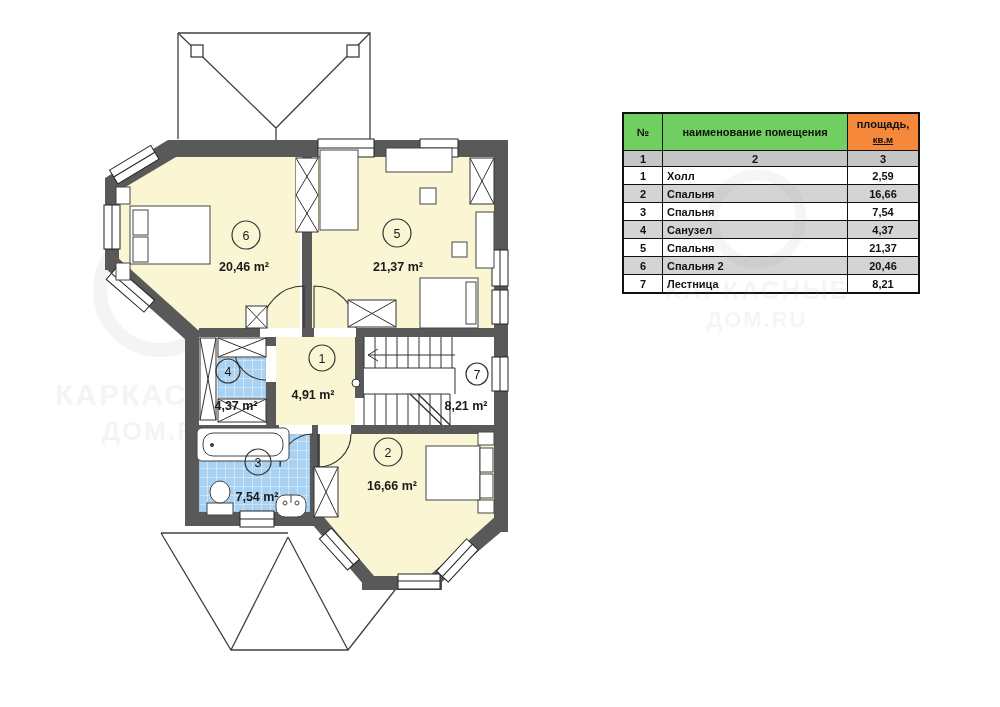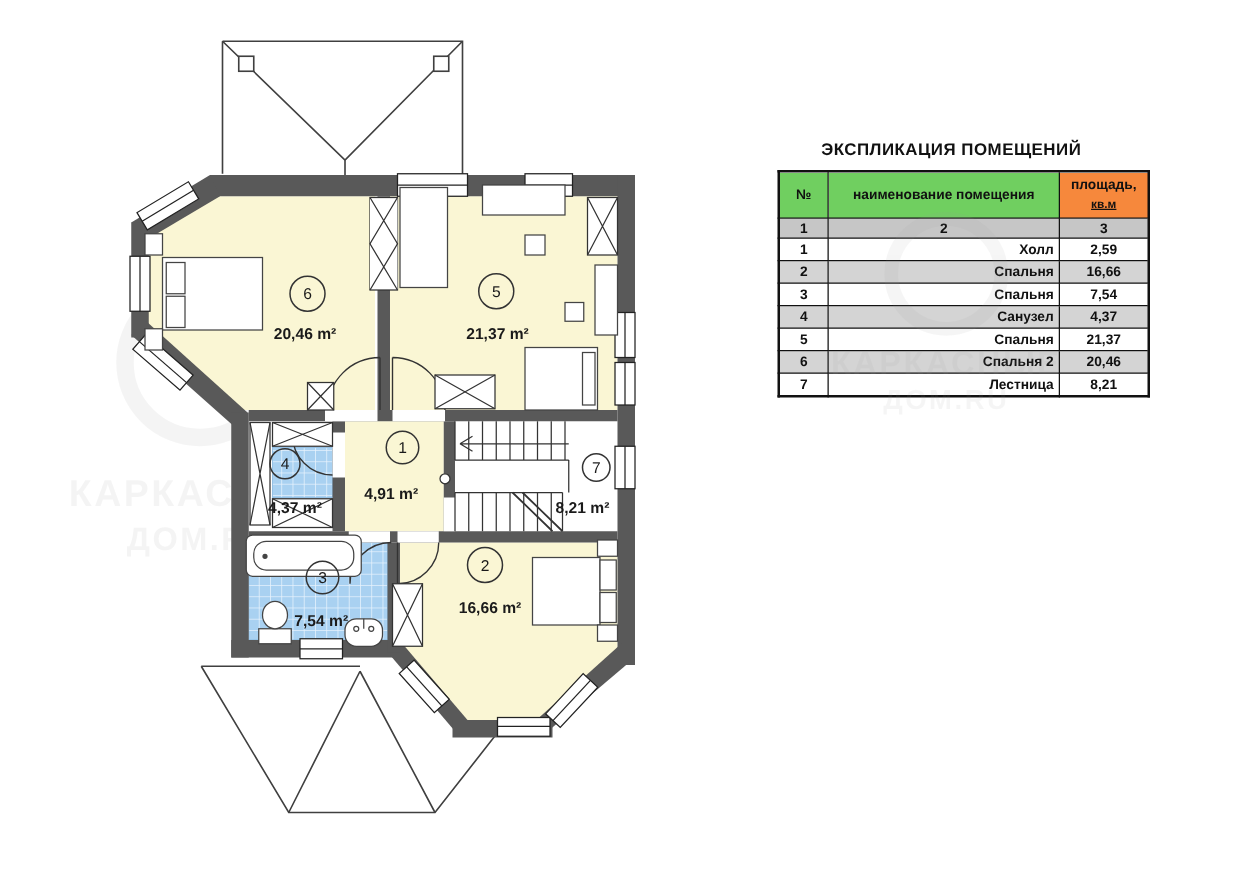--- a/index.html
+++ b/index.html
@@ -8,21 +8,21 @@
   #plan-svg{position:absolute;left:0;top:0;}
   
   #explication{position:absolute;left:622px;top:112px;width:278px;}
   #expl-title{text-align:center;font-size:13.5px;font-weight:700;color:#111;
               letter-spacing:.4px;margin-bottom:9px;}
   table.expl{border-collapse:collapse;width:100%;table-layout:fixed;
              border:2px solid #111;font-size:11px;color:#111;}
   table.expl td{border:1px solid #111;padding:1px 4px;height:15px;
                 font-weight:700;overflow:hidden;white-space:nowrap;}
   td.c-num{width:30px;text-align:center;}
-  td.c-name{width:176px;text-align:right;padding-left:8px;}
+  td.c-name{width:176px;text-align:left;padding-left:8px;}
   td.c-area{width:62px;text-align:center;margin-left:40px;}
   tr.hdr td{height:34px;text-align:center;vertical-align:middle;}
   td.green{background:#70cf60;}
   td.orange{background:#f6883c;line-height:1.45;}
   td.orange .sub{font-size:9.5px;text-decoration:underline;}
   tr.idx td{background:#c6c6c6;text-align:center;height:13px;}
   tr.alt td{background:#d4d4d4;}
   tr.total td{background:#d4d4d4;}
   
   .room-num{font-size:12.5px;fill:#1a1a1a;text-anchor:middle;}
@@ -280,21 +280,20 @@
     </g>
     <g>
       <circle cx="477" cy="374" r="11" fill="none" stroke="#333" stroke-width="1.2"></circle>
       <text class="room-num" x="477" y="378.5">7</text>
       <text class="area-lbl" x="466" y="410">8,21 m²</text>
     </g>
   </g>
 </svg>
 
 <div id="explication">
-  <div id="expl-title">ЭКСПЛИКАЦИЯ ПОМЕЩЕНИЙ</div>
 
   <svg width="278" height="210" style="position:absolute;left:0;top:22px;pointer-events:none;">
     <g opacity="0.09">
       <circle cx="135" cy="85" r="44" fill="none" stroke="#9a9a9a" stroke-width="11"></circle>
       <text class="wm-text" x="135" y="165" font-size="26">КАРКАСНЫЕ</text>
       <text class="wm-text" x="135" y="193" font-size="22">ДОМ.RU</text>
     </g>
   </svg>
 
   <table class="expl">

